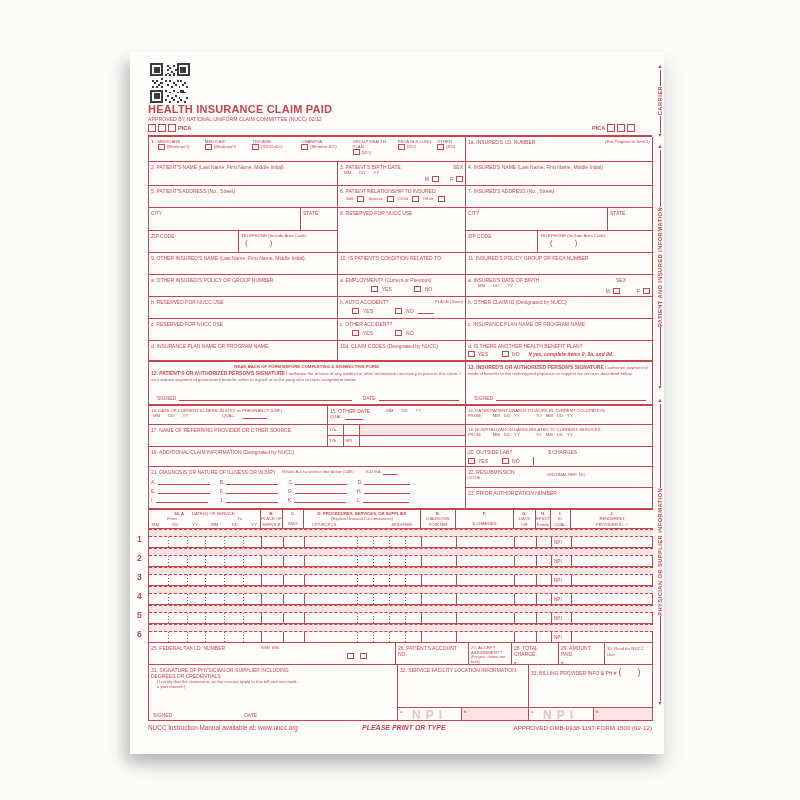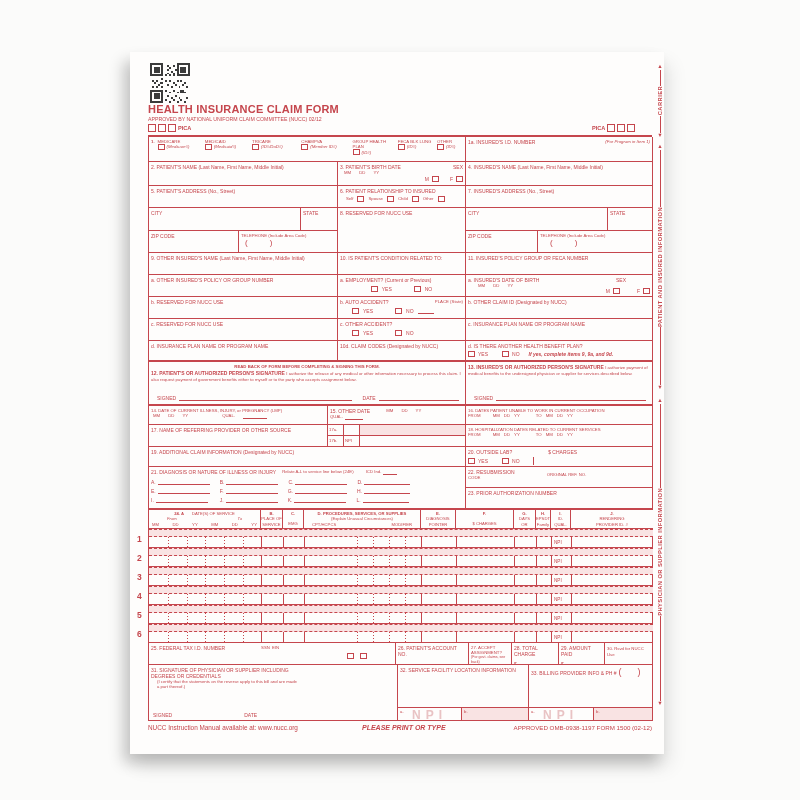--- a/index.html
+++ b/index.html
@@ -127,21 +127,21 @@
         <rect x="19" y="18" width="1" height="1"></rect>
       <rect x="8" y="19" width="1" height="1"></rect>
         <rect x="12" y="19" width="1" height="1"></rect>
         <rect x="16" y="19" width="1" height="1"></rect>
       <rect x="10" y="20" width="1" height="1"></rect>
         <rect x="14" y="20" width="1" height="1"></rect>
         <rect x="18" y="20" width="1" height="1"></rect>
     </g>
   </svg>
 
-  <div id="title">HEALTH INSURANCE CLAIM FORM</div>
+  <div id="title">HEALTH INSURANCE CLAIM PAID</div>
   <div id="approved">APPROVED BY NATIONAL UNIFORM CLAIM COMMITTEE (NUCC) 02/12</div>
 
   <div class="picarow" style="left:18px;">
     <span class="pbox"></span>
       <span class="pbox"></span>
       <span class="pbox"></span>
     <span>PICA</span>
   </div>
   <div class="picarow" style="left:462px;">
     <span>PICA</span>

